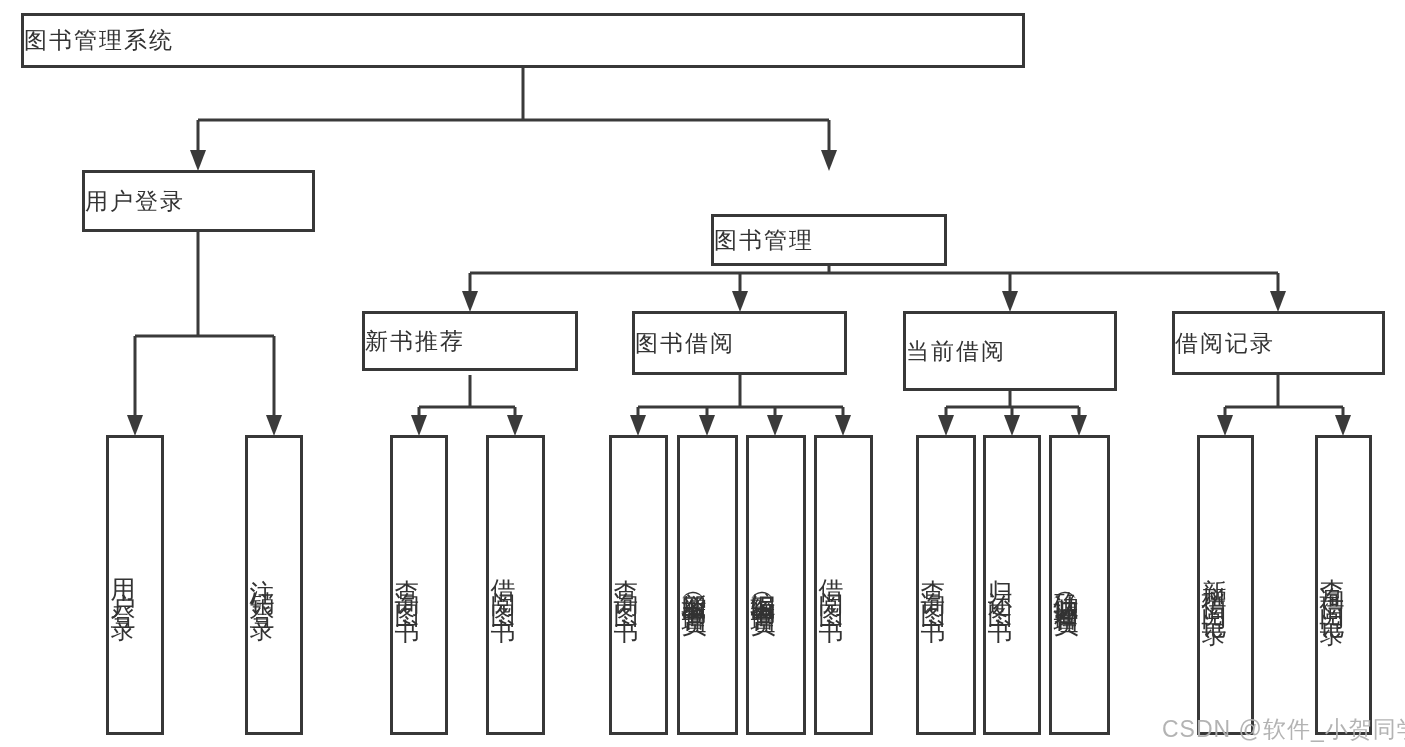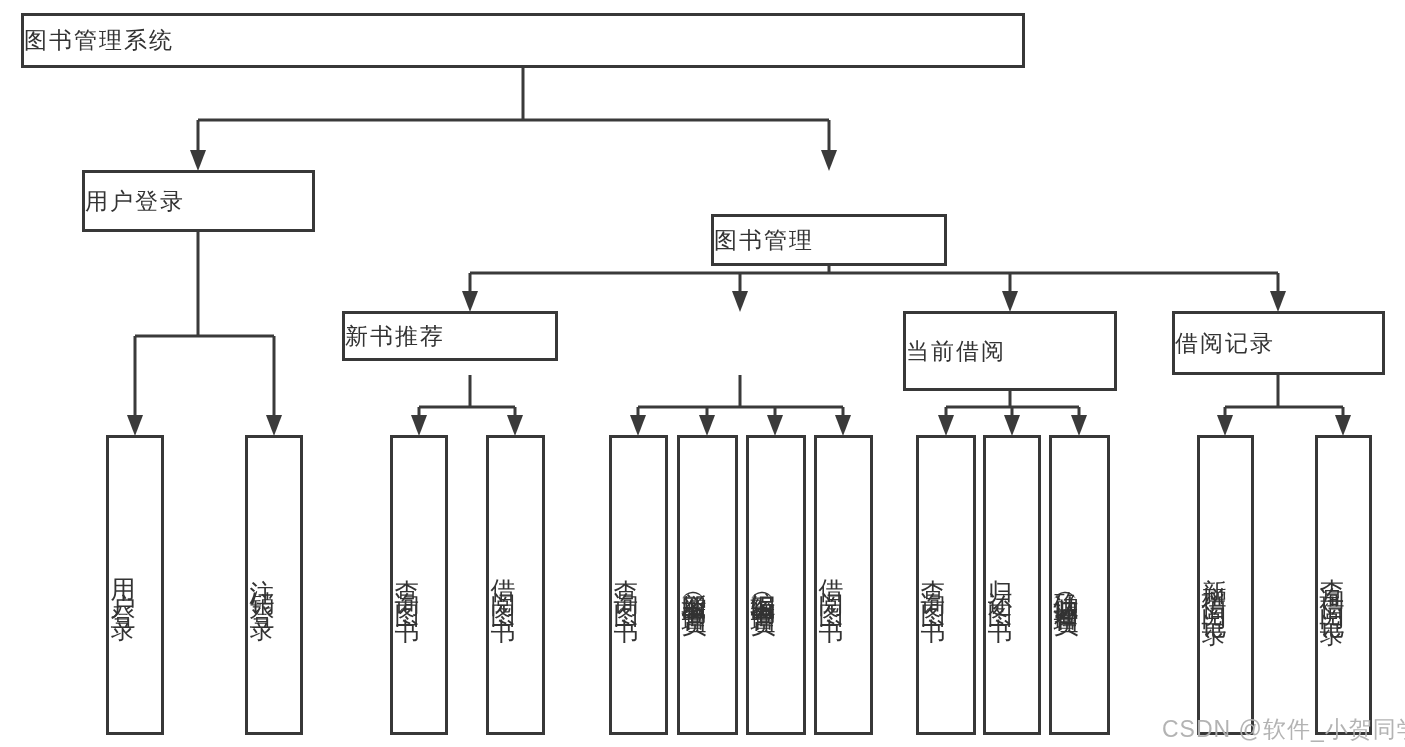--- a/index.html
+++ b/index.html
@@ -100,22 +100,25 @@
     <span>图书管理系统</span>
   </div>
 
   <div class="box" style="left:82px; top:170px; width:233px; height:62px;">
     <span>用户登录</span>
   </div>
   <div class="box" style="left:711px; top:170px; width:236px; height:52px;margin-top:44px;">
     <span>图书管理</span>
   </div>
 
-  <div class="box" style="left:342px; top:311px; width:216px; height:50px;">
+  <div class="box" style="left:362px; top:311px; width:216px; height:60px;">
     <span>新书推荐</span>
+  </div>
+  <div class="box" style="left:632px; top:311px; width:215px; height:64px;">
+    <span>图书借阅</span>
   </div>
   <div class="box" style="left:903px; top:311px; width:214px; height:80px;">
     <span>当前借阅</span>
   </div>
   <div class="box" style="left:1172px; top:311px; width:213px; height:64px;">
     <span>借阅记录</span>
   </div>
 
   <div class="box leaf" style="left:106px; width:58px;">
     <span class="vlabel">用户登录</span>

